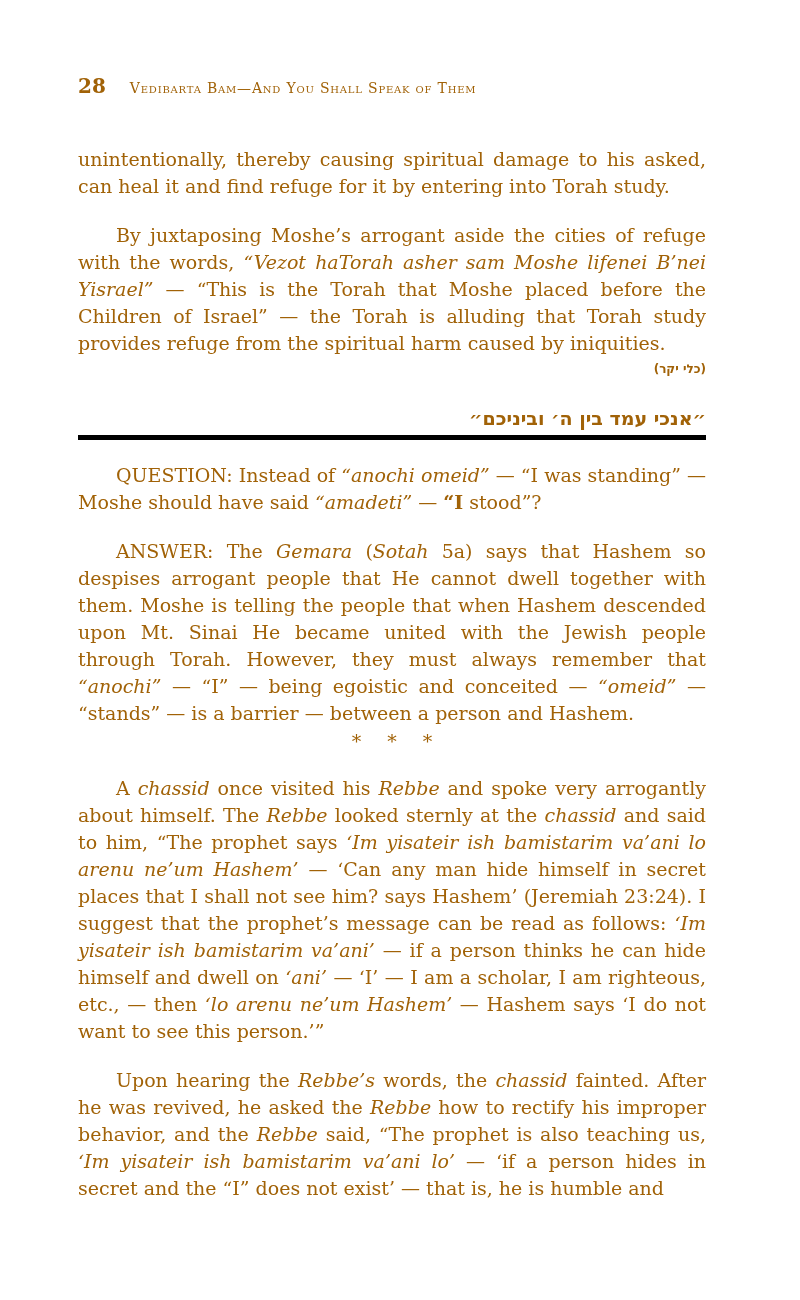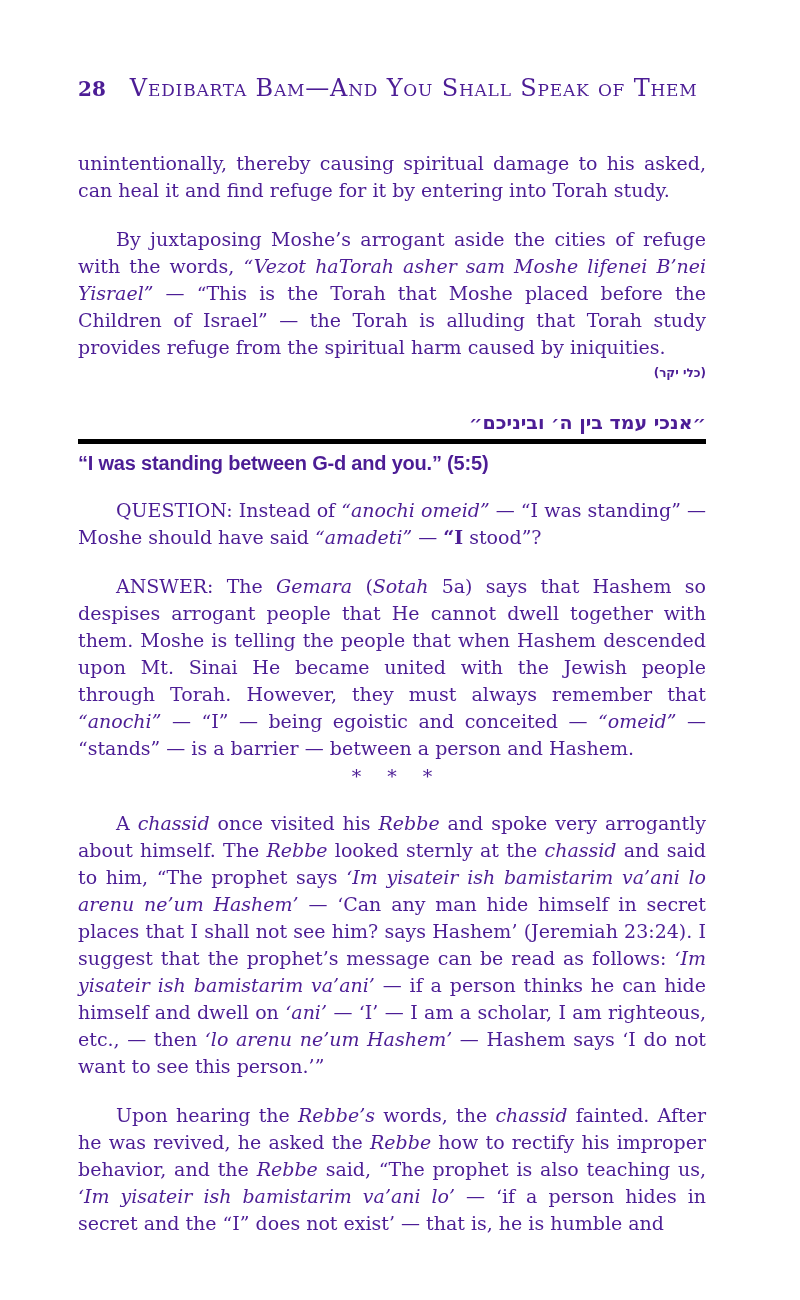--- a/index.html
+++ b/index.html
@@ -5,21 +5,21 @@
   html, body {
     margin: 0;
     padding: 0;
     background: #ffffff;
   }
   .page {
     position: relative;
     width: 800px;
     height: 1300px;
     background: #ffffff;
-    color: #4c1d95;
+    color: #a16207;
     overflow: hidden;
   }
   .content {
     position: absolute;
     left: 78px;
     top: 0;
     width: 628px;
     padding-top: 74px;
   }
   
@@ -28,21 +28,21 @@
     align-items: baseline;
     gap: 24px;
     font-family: "DejaVu Serif", serif;
   }
   .page-num {
     font-weight: 700;
     font-size: 20px;
   }
   .running-title {
     font-variant: small-caps;
-    font-size: 24px;
+    font-size: 14px;
     letter-spacing: 0.8px;
     white-space: nowrap;
   }
   
   .para {
     font-family: "DejaVu Serif", serif;
     font-size: 19px;
     line-height: 27px;
     text-align: justify;
     text-indent: 38px;
@@ -110,21 +110,20 @@
 
     <p class="para first"><span>unintentionally, thereby causing spiritual damage to his asked, can heal it and find refuge for it by entering into Torah study.</span></p>
 
     <p class="para"><span>By juxtaposing Moshe’s arrogant aside the cities of refuge with the words, </span><span class="italic">“Vezot haTorah asher sam Moshe lifenei B’nei Yisrael”</span><span> — “This is the Torah that Moshe placed before the Children of Israel” — the Torah is alluding that Torah study provides refuge from the spiritual harm caused by iniquities.</span></p>
 
     <div class="attribution">(כלי יקר)</div>
 
     <section class="section-heading">
       <div class="hebrew-heading" dir="rtl">״אנכי עמד בין ה׳ וביניכם״</div>
       <div class="heading-rule"></div>
-      <div class="english-heading">“I was standing between G-d and you.” (5:5)</div>
     </section>
 
     <p class="para"><span>QUESTION: Instead of </span><span class="italic">“anochi omeid”</span><span> — “I was standing” — Moshe should have said </span><span class="italic">“amadeti”</span><span> — </span><span class="bold">“I</span><span> stood”?</span></p>
 
     <p class="para tight"><span>ANSWER: The </span><span class="italic">Gemara</span><span> (</span><span class="italic">Sotah</span><span> 5a) says that Hashem so despises arrogant people that He cannot dwell together with them. Moshe is telling the people that when Hashem descended upon Mt. Sinai He became united with the Jewish people through Torah. However, they must always remember that </span><span class="italic">“anochi”</span><span> — “I” — being egoistic and conceited — </span><span class="italic">“omeid”</span><span> — “stands” — is a barrier — between a person and Hashem.</span></p>
 
 
     <div class="divider">* * *</div>
 
     <p class="para tight"><span>A </span><span class="italic">chassid</span><span> once visited his </span><span class="italic">Rebbe</span><span> and spoke very arrogantly about himself. The </span><span class="italic">Rebbe</span><span> looked sternly at the </span><span class="italic">chassid</span><span> and said to him, “The prophet says </span><span class="italic">‘Im yisateir ish bamistarim va’ani lo arenu ne’um Hashem’</span><span> — ‘Can any man hide himself in secret places that I shall not see him? says Hashem’ (Jeremiah 23:24). I suggest that the prophet’s message can be read as follows: </span><span class="italic">‘Im yisateir ish bamistarim va’ani’</span><span> — if a person thinks he can hide himself and dwell on </span><span class="italic">‘ani’</span><span> — ‘I’ — I am a scholar, I am righteous, etc., — then </span><span class="italic">‘lo arenu ne’um Hashem’</span><span> — Hashem says ‘I do not want to see this person.’”</span></p>

